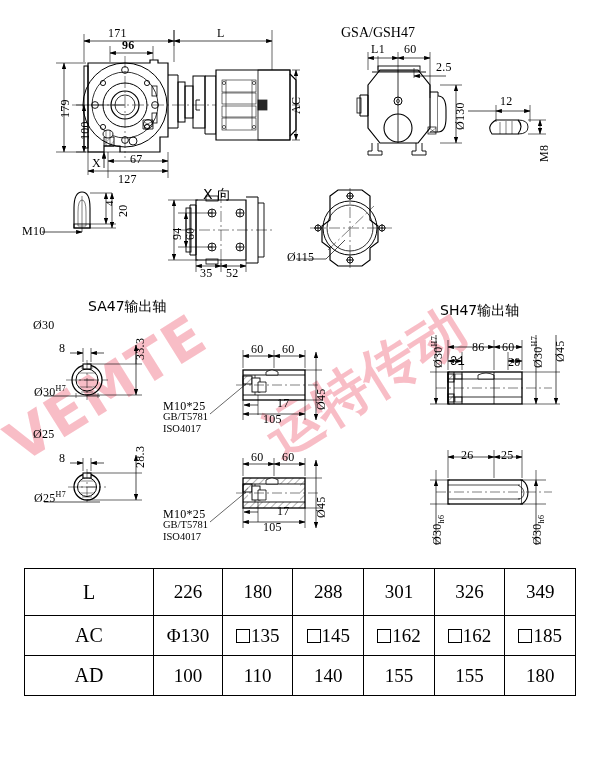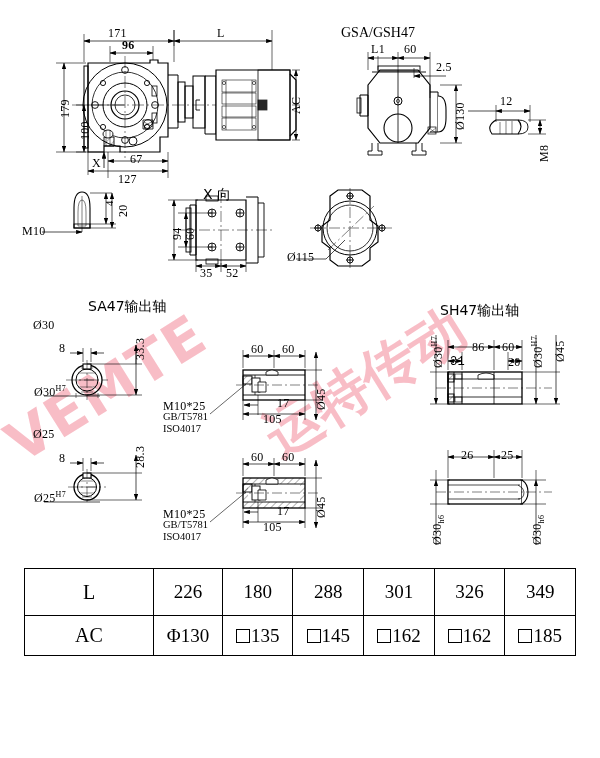--- a/index.html
+++ b/index.html
@@ -571,16 +571,25 @@
     </tr>
     <tr>
       <td class="rl">AC</td>
       <td><span>Φ</span><span>130</span></td>
       <td><span class="sqsym"></span><span>135</span></td>
       <td><span class="sqsym"></span><span>145</span></td>
       <td><span class="sqsym"></span><span>162</span></td>
       <td><span class="sqsym"></span><span>162</span></td>
       <td><span class="sqsym"></span><span>185</span></td>
     </tr>
+    <tr>
+      <td class="rl">AD</td>
+      <td>100</td>
+      <td>110</td>
+      <td>140</td>
+      <td>155</td>
+      <td>155</td>
+      <td>180</td>
+    </tr>
   </tbody>
     </table>
 
 </div>
 
 </body></html>

